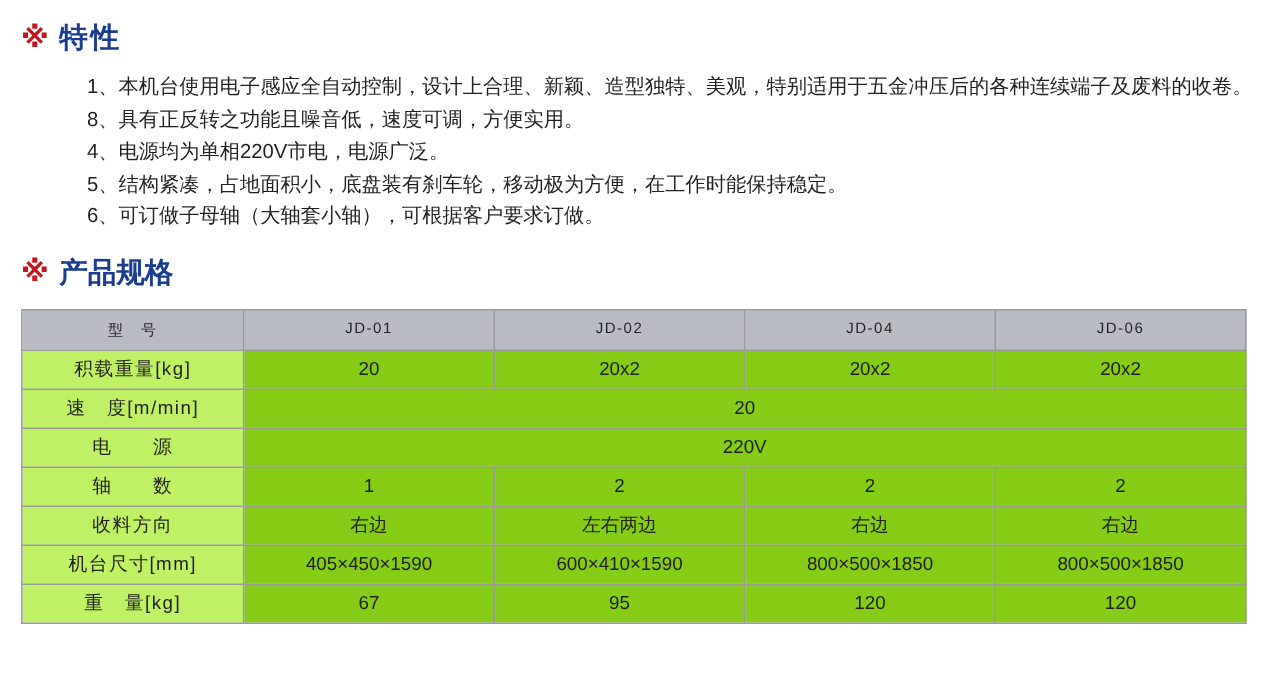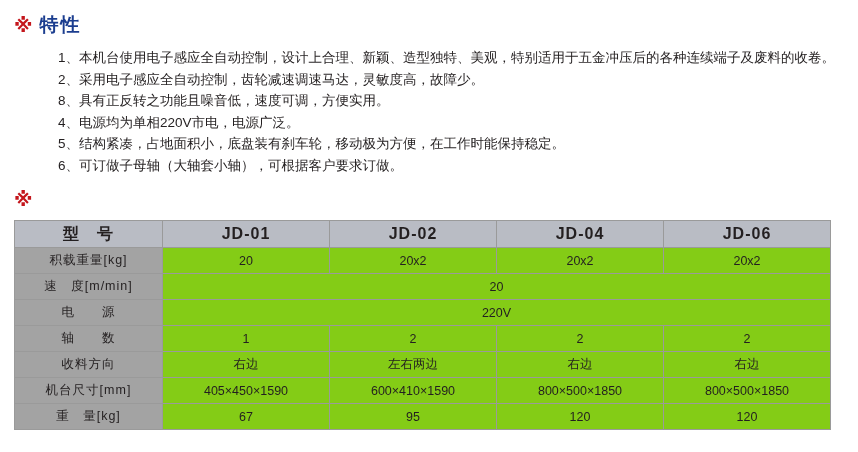--- a/index.html
+++ b/index.html
@@ -75,51 +75,50 @@
     font-size: 12.5px;
     font-weight: normal;
     color: #231f20;
     text-align: center;
     height: 25px;
     padding: 0 2px;
     background: #84cc16;
   }
   table.spec tr.header td {
     background: #b9bcc4;
-    font-size: 16px;
+    font-size: 10px;
     height: 26px;
     letter-spacing: 1px;
-    font-weight: bold;
   }
   table.spec td.rowlabel {
-    background: #a3a3a3;
+    background: #bef264;
     letter-spacing: 1px;
   }
 </style>
 </head>
 <body>
 
 <div class="page">
 
   <div class="section-head features-head">
     <span class="mark">※</span>
     <span class="title">特性</span>
   </div>
 
   <ul class="feature-list">
     <li>1、本机台使用电子感应全自动控制，设计上合理、新颖、造型独特、美观，特别适用于五金冲压后的各种连续端子及废料的收卷。</li>
-    <li>2、采用电子感应全自动控制，齿轮减速调速马达，灵敏度高，故障少。</li>
     <li>8、具有正反转之功能且噪音低，速度可调，方便实用。</li>
     <li>4、电源均为单相220V市电，电源广泛。</li>
     <li>5、结构紧凑，占地面积小，底盘装有刹车轮，移动极为方便，在工作时能保持稳定。</li>
     <li>6、可订做子母轴（大轴套小轴），可根据客户要求订做。</li>
   </ul>
 
   <div class="section-head spec-head">
     <span class="mark">※</span>
+    <span class="title">产品规格</span>
   </div>
 
   <table class="spec">
     <colgroup>
       <col class="c0">
         <col class="c1">
         <col class="c2">
         <col class="c3">
         <col class="c4">
     </colgroup>

